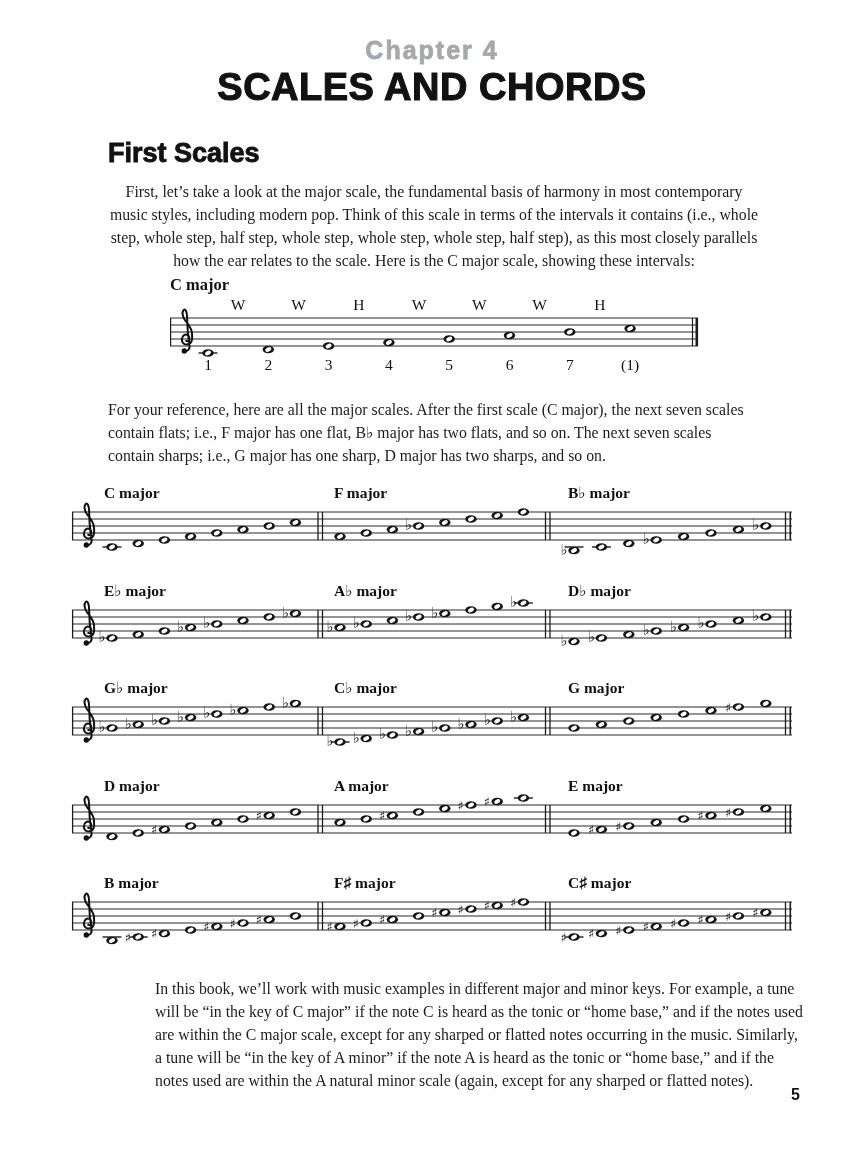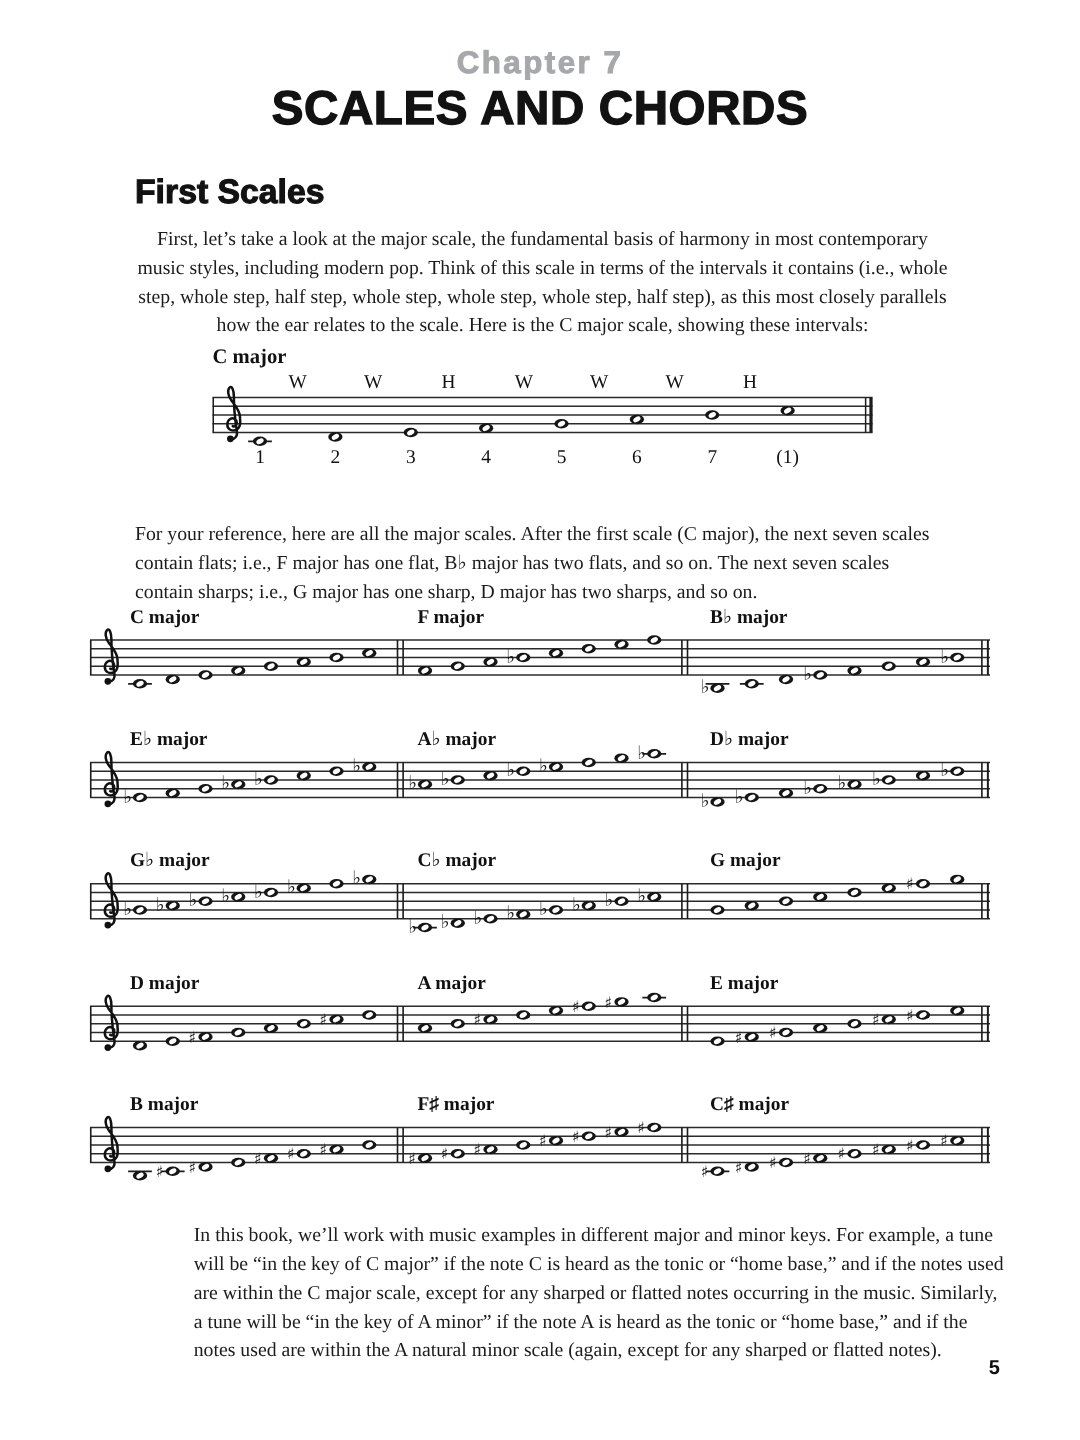--- a/index.html
+++ b/index.html
@@ -23,21 +23,21 @@
   .section-title{
     position:absolute;top:138px;left:108px;margin:0;
     font-family:"Liberation Sans", sans-serif;font-weight:bold;
     font-size:27px;color:#121212;-webkit-text-stroke:0.9px #121212;
   }
   .body-text{
     position:absolute;left:108px;width:652px;margin:0;
     font-size:15.8px;line-height:23px;color:#1c1c1c;text-align:left;
   }
   .p1{top:180px;text-align:center;}
-  .p2{top:416px;}
+  .p2{top:398px;}
   .p3{top:977px;margin-left:47px;}
   #example-svg{position:absolute;left:150px;top:272px;}
   #scale-rows{position:absolute;left:66px;top:478px;width:732px;height:488px;}
   #scale-rows svg{position:absolute;left:0;}
   .page-number{
     position:absolute;left:770px;top:1086px;width:30px;text-align:right;
     font-family:"Liberation Sans", sans-serif;font-weight:bold;font-size:16px;color:#111;
   }
   .staff-line{stroke:#2b2b2b;stroke-width:1.1;}
   .bar{stroke:#1d1d1d;}
@@ -46,21 +46,21 @@
   .scale-label{font-family:"Liberation Serif","DejaVu Sans",serif;font-weight:bold;font-size:15.5px;fill:#111;}
   .ex-label{font-family:"Liberation Serif","DejaVu Sans",serif;font-weight:bold;font-size:16.5px;fill:#111;}
   .ivl{font-family:"Liberation Serif",serif;font-size:15.5px;fill:#111;}
   .deg{font-family:"Liberation Serif",serif;font-size:15.5px;fill:#111;}
   .acc{font-family:"DejaVu Sans",sans-serif;fill:#111;}
 </style>
 </head>
 <body>
 
 <div class="page">
-  <div class="chapter-label">Chapter 7</div>
+  <div class="chapter-label">Chapter 4</div>
   <h1 class="chapter-title">SCALES AND CHORDS</h1>
   <h2 class="section-title">First Scales</h2>
 
   <p class="body-text p1">First, let’s take a look at the major scale, the fundamental basis of harmony in most contemporary music styles, including modern pop. Think of this scale in terms of the intervals it contains (i.e., whole step, whole step, half step, whole step, whole step, whole step, half step), as this most closely parallels how the ear relates to the scale. Here is the C major scale, showing these intervals:</p>
 
   <svg id="example-svg" width="560" height="112" viewBox="0 0 560 112">
       <text x="20" y="18" class="ex-label" text-anchor="start">C major</text>
       <line x1="20" y1="46" x2="548" y2="46" class="staff-line"></line>
       <line x1="20" y1="53" x2="548" y2="53" class="staff-line"></line>
       <line x1="20" y1="60" x2="548" y2="60" class="staff-line"></line>

